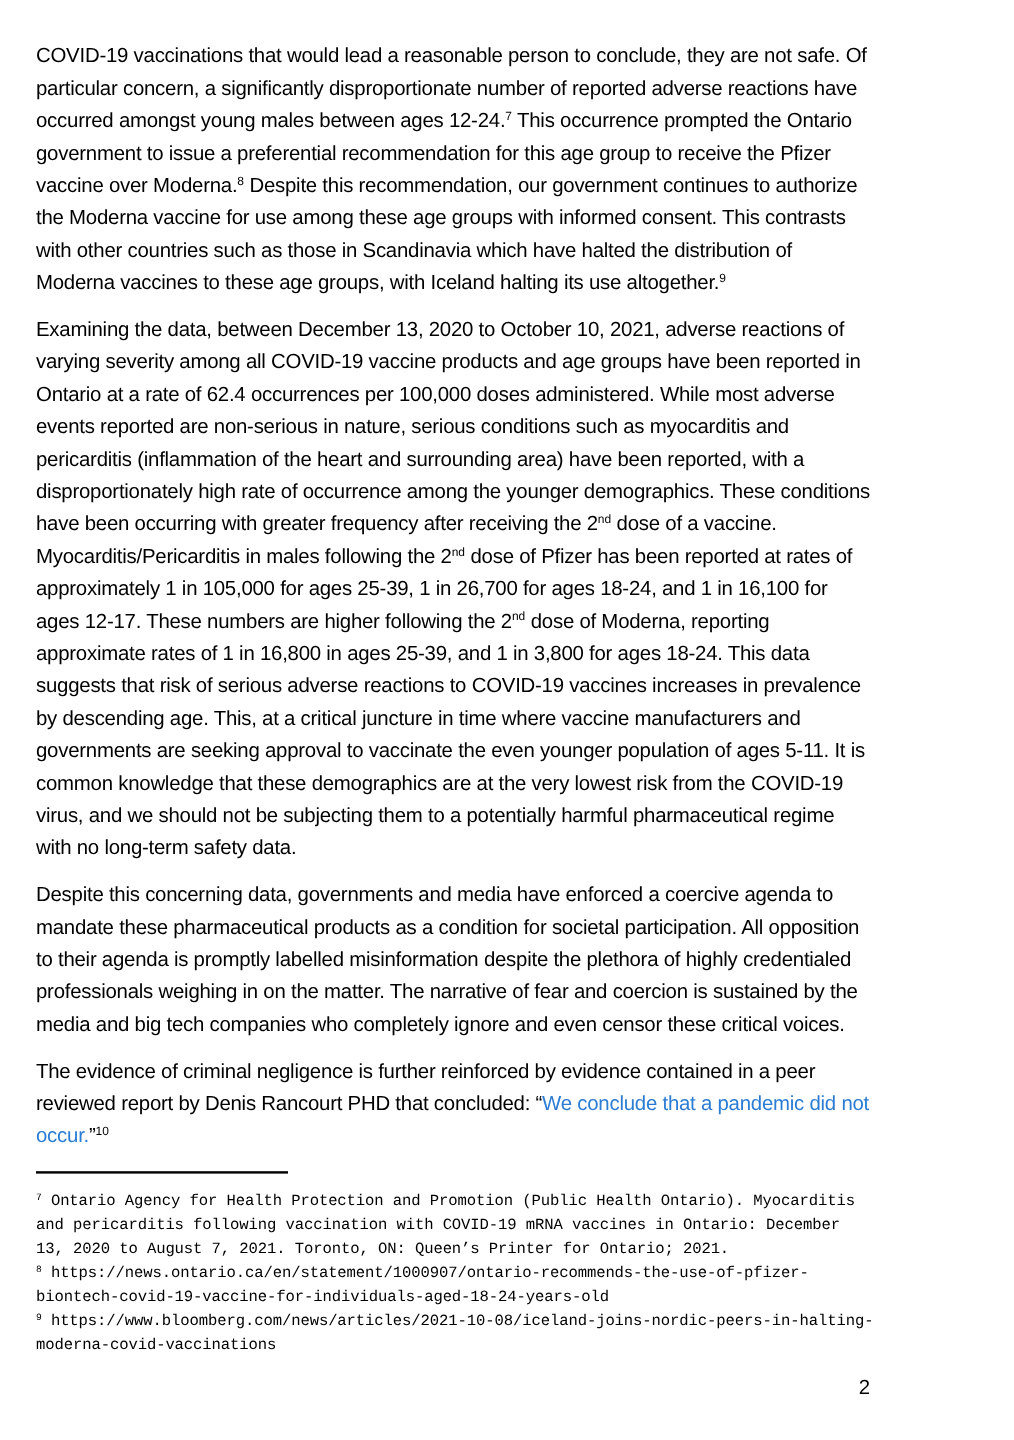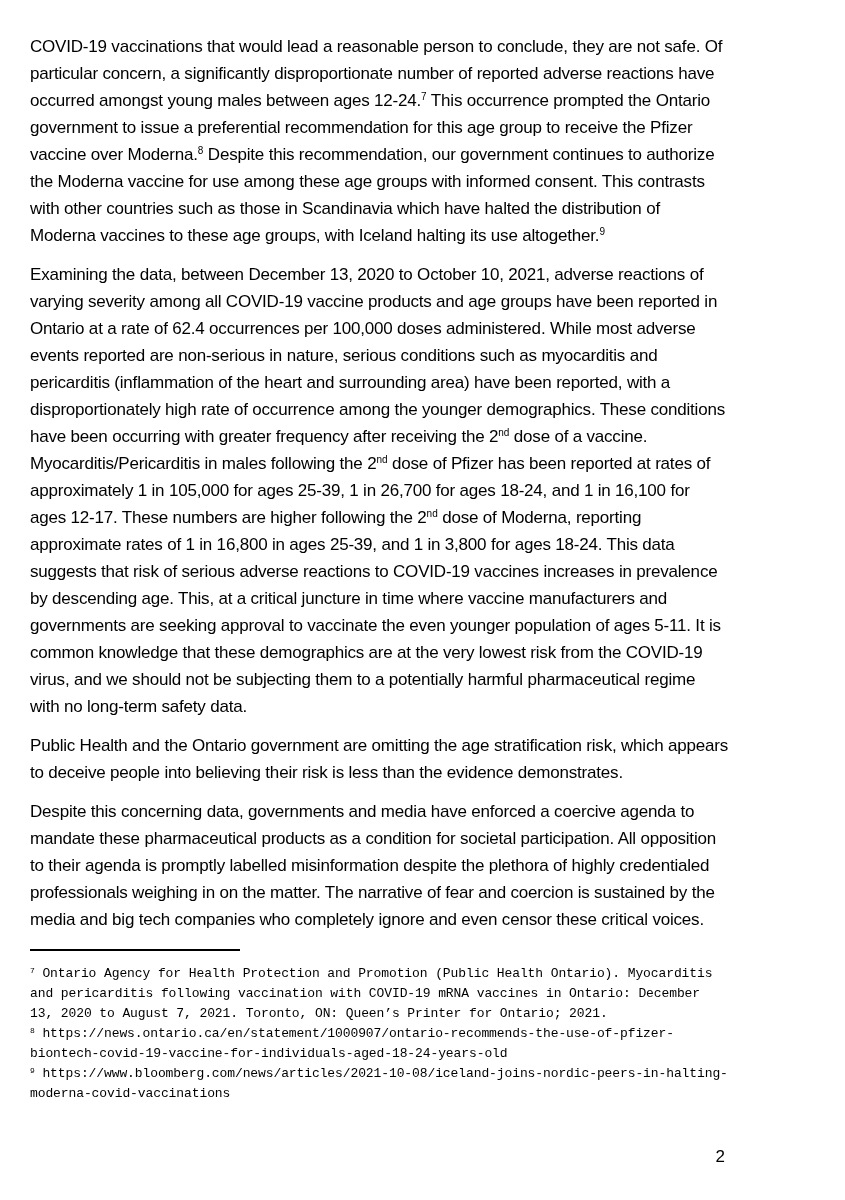--- a/index.html
+++ b/index.html
@@ -66,22 +66,22 @@
     line-height: 22px;
   }
 </style>
 </head>
 <body>
 
 <div class="page">
   <div class="body-text" id="paragraphs">
       <p class="para"><span>COVID-19 vaccinations that would lead a reasonable person to conclude, they are not safe. Of particular concern, a significantly disproportionate number of reported adverse reactions have occurred amongst young males between ages 12-24.</span><sup class="fn-ref">7</sup><span> This occurrence prompted the Ontario government to issue a preferential recommendation for this age group to receive the Pfizer vaccine over Moderna.</span><sup class="fn-ref">8</sup><span> Despite this recommendation, our government continues to authorize the Moderna vaccine for use among these age groups with informed consent. This contrasts with other countries such as those in Scandinavia which have halted the distribution of Moderna vaccines to these age groups, with Iceland halting its use altogether.</span><sup class="fn-ref">9</sup></p>
       <p class="para"><span>Examining the data, between December 13, 2020 to October 10, 2021, adverse reactions of varying severity among all COVID-19 vaccine products and age groups have been reported in Ontario at a rate of 62.4 occurrences per 100,000 doses administered. While most adverse events reported are non-serious in nature, serious conditions such as myocarditis and pericarditis (inflammation of the heart and surrounding area) have been reported, with a disproportionately high rate of occurrence among the younger demographics. These conditions have been occurring with greater frequency after receiving the 2</span><sup class="fn-ref">nd</sup><span> dose of a vaccine. Myocarditis/Pericarditis in males following the 2</span><sup class="fn-ref">nd</sup><span> dose of Pfizer has been reported at rates of approximately 1 in 105,000 for ages 25-39, 1 in 26,700 for ages 18-24, and 1 in 16,100 for ages 12-17. These numbers are higher following the 2</span><sup class="fn-ref">nd</sup><span> dose of Moderna, reporting approximate rates of 1 in 16,800 in ages 25-39, and 1 in 3,800 for ages 18-24. This data suggests that risk of serious adverse reactions to COVID-19 vaccines increases in prevalence by descending age. This, at a critical juncture in time where vaccine manufacturers and governments are seeking approval to vaccinate the even younger population of ages 5-11. It is common knowledge that these demographics are at the very lowest risk from the COVID-19 virus, and we should not be subjecting them to a potentially harmful pharmaceutical regime with no long-term safety data.</span></p>
-      <p class="para"><span>Public Health and the Ontario government are omitting the age stratification risk, which appears to deceive people into believing their risk is less than the evidence demonstrates.</span></p>
       <p class="para"><span>Despite this concerning data, governments and media have enforced a coercive agenda to mandate these pharmaceutical products as a condition for societal participation. All opposition to their agenda is promptly labelled misinformation despite the plethora of highly credentialed professionals weighing in on the matter. The narrative of fear and coercion is sustained by the media and big tech companies who completely ignore and even censor these critical voices.</span></p>
+      <p class="para"><span>The evidence of criminal negligence is further reinforced by evidence contained in a peer reviewed report by Denis Rancourt PHD that concluded: “</span><a class="inline-link" href="#">We conclude that a pandemic did not occur.</a><span>”</span><sup class="fn-ref">10</sup></p>
     </div>
   <hr class="footnote-separator">
   <div class="footnotes" id="footnotes">
       <div class="footnote"><sup class="fn-marker">7</sup><span> Ontario Agency for Health Protection and Promotion (Public Health Ontario). Myocarditis and pericarditis following vaccination with COVID-19 mRNA vaccines in Ontario: December 13, 2020 to August 7, 2021. Toronto, ON: Queen’s Printer for Ontario; 2021.</span></div>
       <div class="footnote"><sup class="fn-marker">8</sup><span> https://news.ontario.ca/en/statement/1000907/ontario-recommends-the-use-of-pfizer-biontech-covid-19-vaccine-for-individuals-aged-18-24-years-old</span></div>
       <div class="footnote"><sup class="fn-marker">9</sup><span> https://www.bloomberg.com/news/articles/2021-10-08/iceland-joins-nordic-peers-in-halting-moderna-covid-vaccinations</span></div>
     </div>
   <div class="page-number">2</div>
 </div>
 

